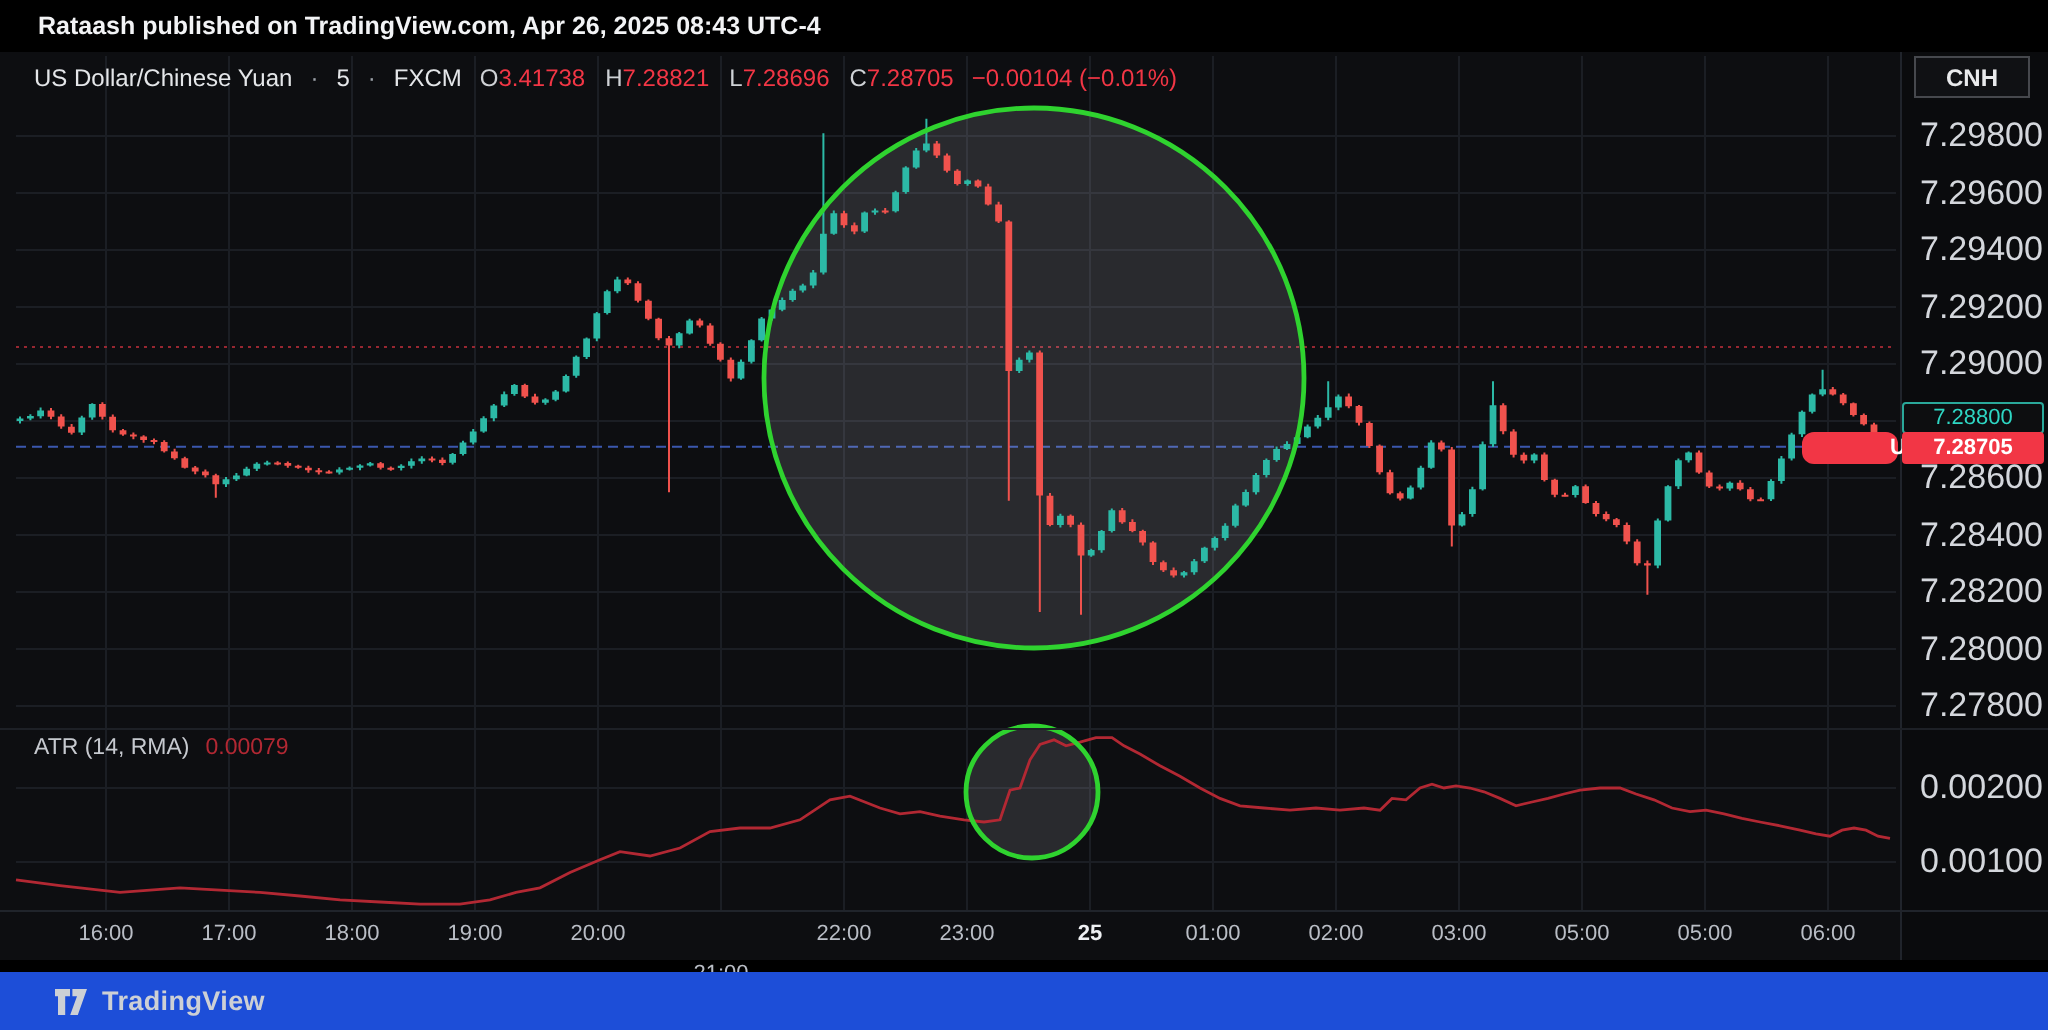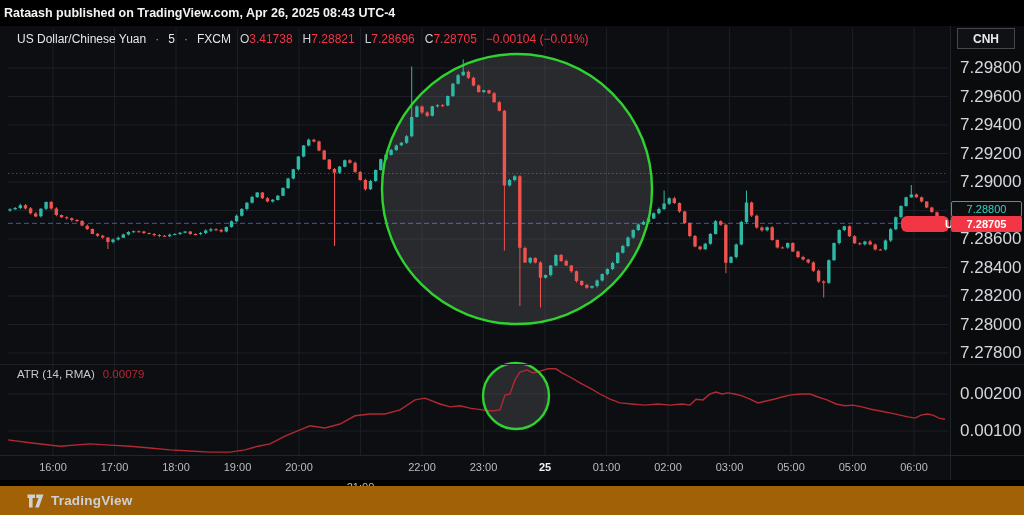--- a/index.html
+++ b/index.html
@@ -1,19 +1,19 @@
 <!DOCTYPE html>
 <html><head>
 <meta charset="utf-8">
 <style>
   html,body{margin:0;padding:0;background:#000;}
   #app{position:relative;width:1024px;height:515px;background:#000;overflow:hidden;
        font-family:"Liberation Sans","DejaVu Sans",sans-serif;-webkit-font-smoothing:antialiased;}
   .top-strip{position:absolute;left:0;top:0;width:1024px;height:26px;background:#000;
-       color:#f2f3f5;font-size:12.5px;font-weight:bold;line-height:26px;padding-left:4px;box-sizing:border-box;}
+       color:#f2f3f5;font-size:12.5px;font-weight:bold;line-height:26px;padding-left:19px;box-sizing:border-box;}
   .chart-zone{position:absolute;left:0;top:26px;width:1024px;height:454px;background:#0d0e11;}
   .scale-col{position:absolute;left:950px;top:26px;width:74px;height:454px;background:#0a0b0d;border-left:1px solid #20242b;box-sizing:border-box;}
   svg#plot{position:absolute;left:0;top:26px;}
   .legend-row{position:absolute;left:17px;top:32px;display:flex;gap:9px;font-size:12px;color:#e4e6e9;align-items:baseline;white-space:nowrap;}
   .legend-row .dim{color:#9ba0a8;}
   .ohlc{display:flex;gap:10px;}
   .ohlc .k{color:#cfd2d6;}
   .ohlc .v,.chg{color:#f23645;}
   .atr-legend{position:absolute;left:17px;top:368px;font-size:11.5px;color:#c6c9cf;display:flex;gap:8px;white-space:nowrap;}
   .atr-legend .val{color:#b22833;}
@@ -23,21 +23,21 @@
   .tick-label{position:absolute;left:0;width:74px;text-align:left;padding-left:9px;box-sizing:border-box;
        font-size:17px;color:#d4d7dc;height:14px;line-height:14px;}
   .time-label{position:absolute;top:434px;transform:translateX(-50%);font-size:11px;color:#b9bdc5;height:14px;line-height:14px;}
   .time-label.bold{font-weight:bold;color:#eef0f3;}
   .axis-sep{position:absolute;left:0;top:455px;width:1024px;height:1px;background:#20242b;}
   .pane-sep{position:absolute;left:0;top:364px;width:1024px;height:1px;background:#1d2026;}
   .tag{position:absolute;box-sizing:border-box;font-size:11px;height:16px;line-height:14px;text-align:center;}
   .tag.countdown{left:951px;width:71px;border:1px solid #2aa89a;border-radius:2px;color:#2ed6c3;background:#0d0e10;}
   .tag.lastval{left:951px;width:71px;background:#f23645;color:#fff;font-weight:bold;border-radius:2px;line-height:16px;}
   .tag.lastsym{left:901px;width:48px;background:#f23645;color:#fff;font-weight:bold;border-radius:6px;line-height:16px;padding-left:44px;}
-  .footer{position:absolute;left:0;top:486px;width:1024px;height:29px;background:#a16207;
+  .footer{position:absolute;left:0;top:486px;width:1024px;height:29px;background:#1d4ed8;
        display:flex;align-items:center;gap:7px;padding-left:27px;box-sizing:border-box;}
   .footer .brand{color:#cdd0d5;font-size:13.5px;font-weight:bold;letter-spacing:.2px;}
 </style>
 </head>
 <body>
 
 <div id="app">
 
   <div class="top-strip">
     <span>Rataash published on TradingView.com, Apr 26, 2025 08:43 UTC-4</span>

